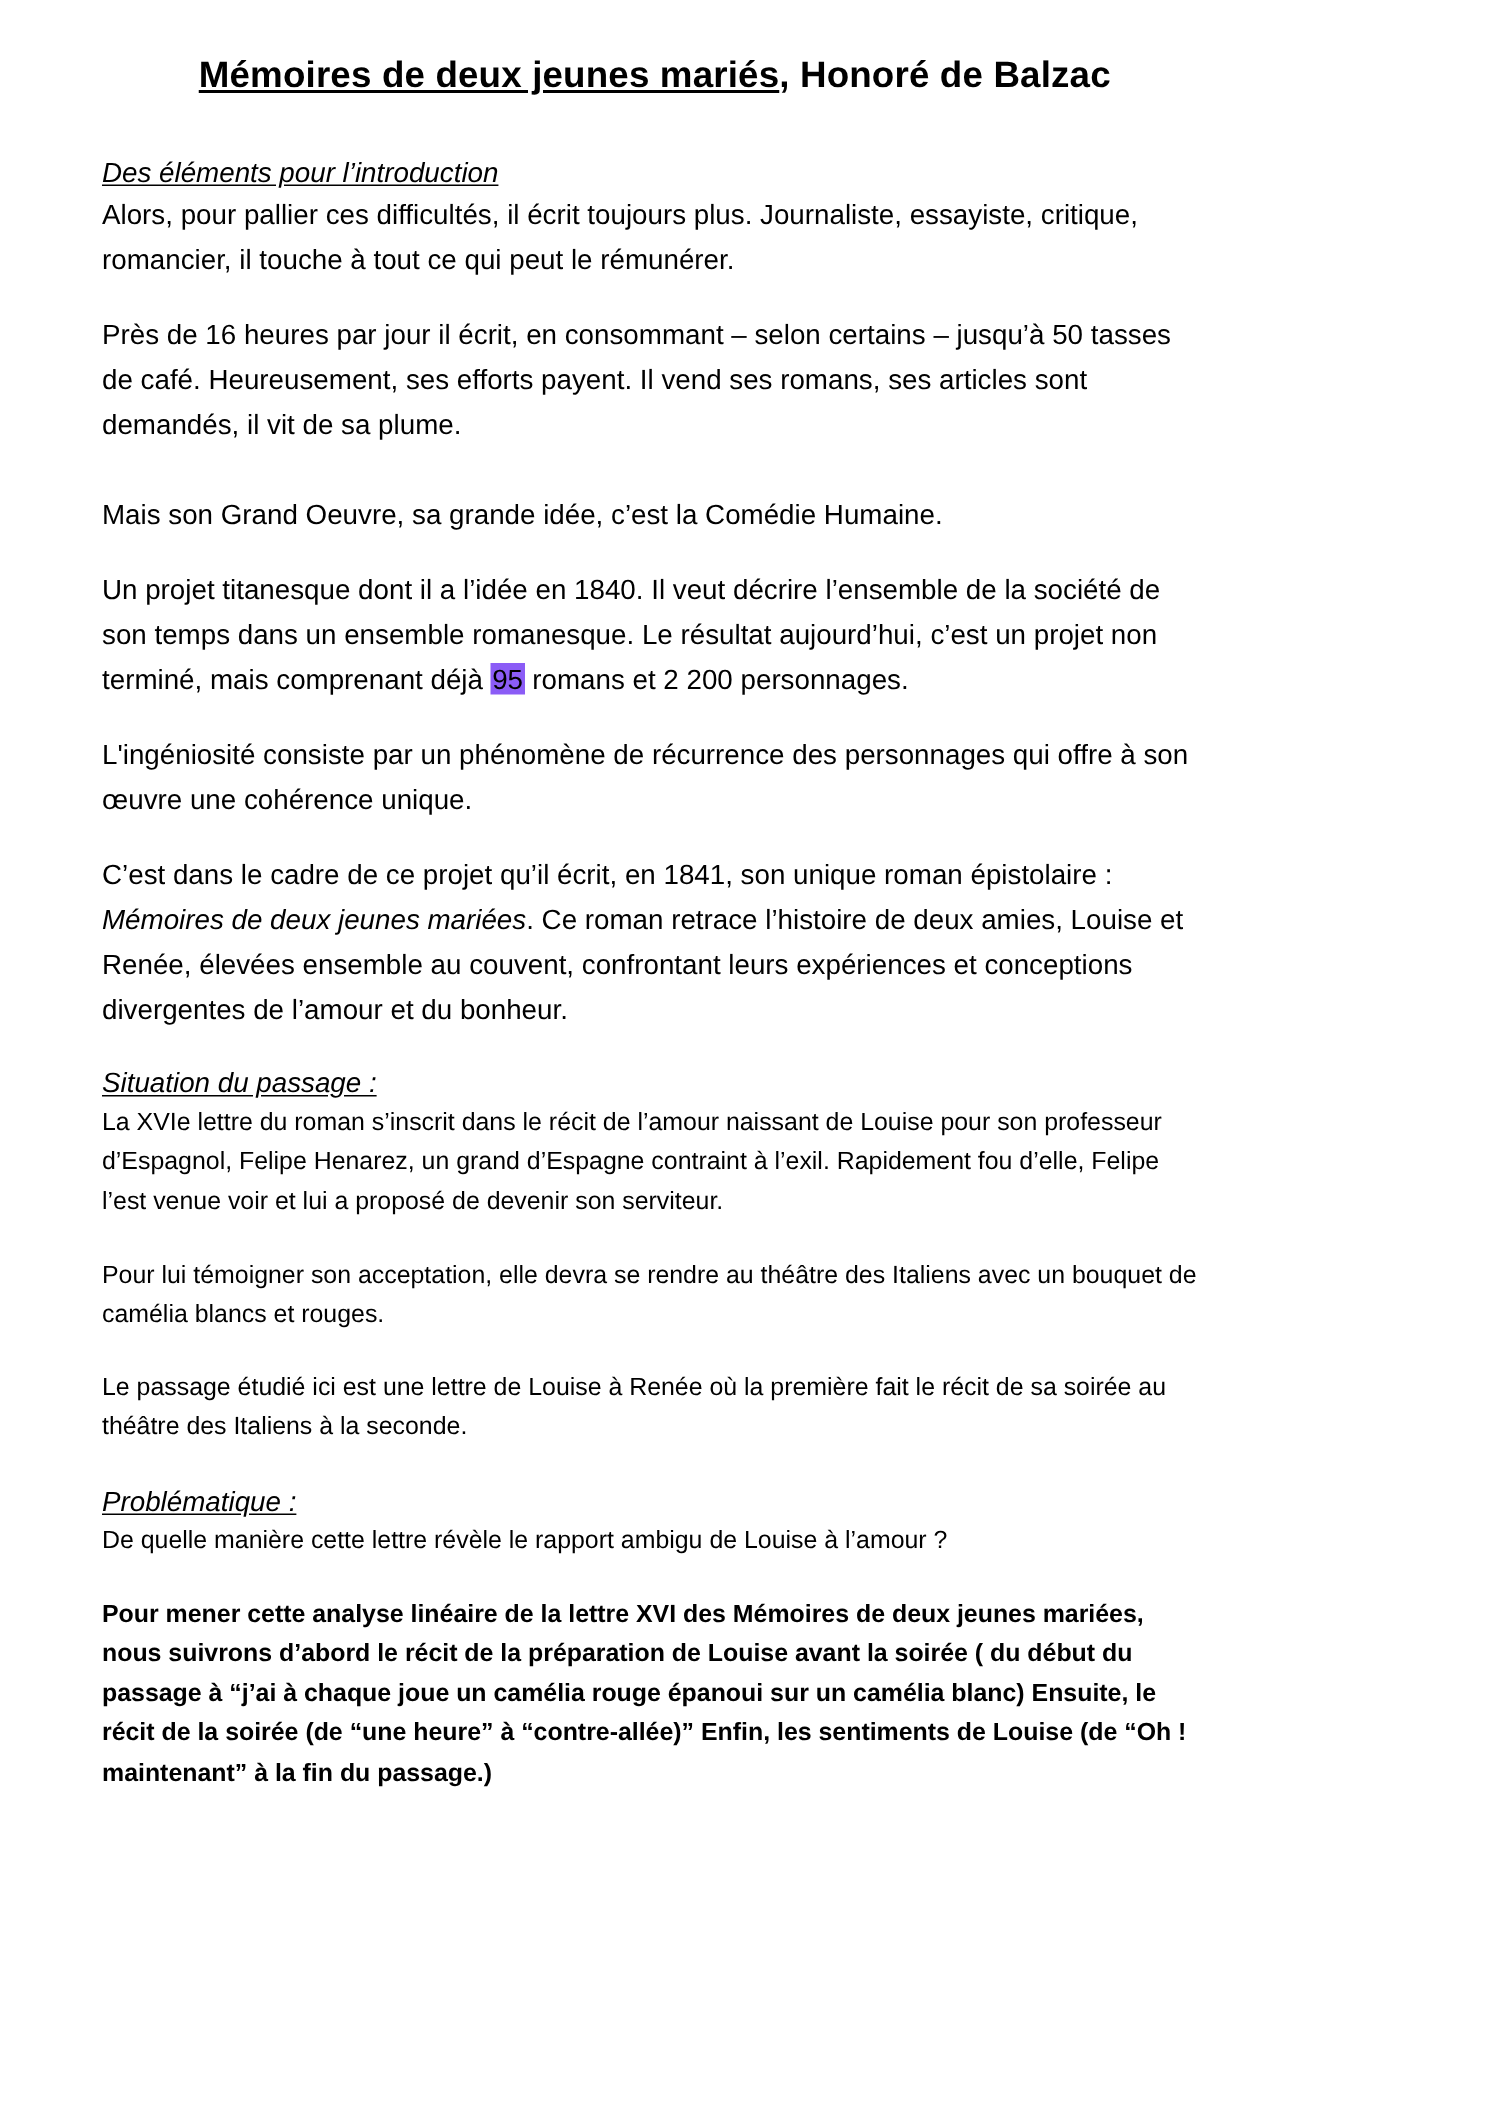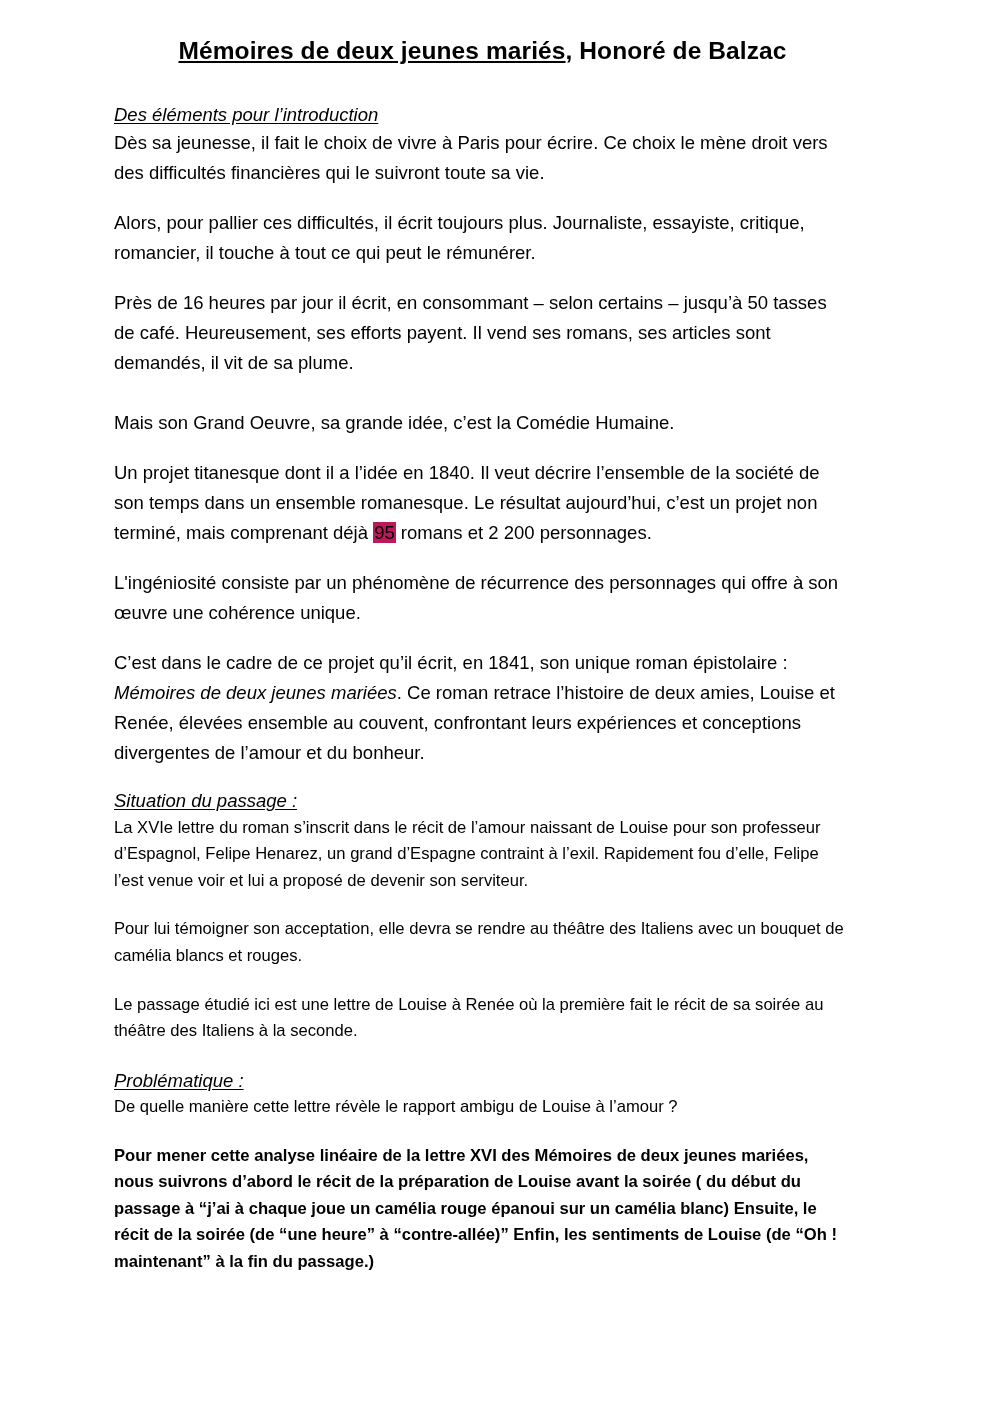--- a/index.html
+++ b/index.html
@@ -16,21 +16,20 @@
     color: #000000;
     -webkit-font-smoothing: antialiased;
   }
 
   .page {
     box-sizing: border-box;
     width: 869px;
     height: 1404px;
     padding: 30px 64px 0 68px;
     background: #ffffff;
-    margin-left: 46px;
   }
 
   
   .doc-title {
     font-size: 24.5px;
     font-weight: bold;
     text-align: center;
     line-height: 1.25;
     margin: 6px 0 34px 0;
     letter-spacing: 0.1px;
@@ -87,28 +86,27 @@
   .spacer-sm { height: 10px; }
 </style>
 </head>
 <body>
 
 <div class="page">
 
   <h1 class="doc-title"><span class="u">Mémoires de deux jeunes mariés</span><span>, Honoré de Balzac</span></h1>
 
   <div class="sec-head">Des éléments pour l’introduction</div>
-  <p class="body">Dès sa jeunesse, il fait le choix de vivre à Paris pour écrire. Ce choix le mène droit vers des difficultés financières qui le suivront toute sa vie.</p>
   <p class="body">Alors, pour pallier ces difficultés, il écrit toujours plus. Journaliste, essayiste, critique, romancier, il touche à tout ce qui peut le rémunérer.</p>
   <p class="body">Près de 16 heures par jour il écrit, en consommant – selon certains – jusqu’à 50 tasses de café. Heureusement, ses efforts payent. Il vend ses romans, ses articles sont demandés, il vit de sa plume.</p>
 
   <div class="spacer-sm"></div>
   <p class="body">Mais son Grand Oeuvre, sa grande idée, c’est la Comédie Humaine.</p>
 
-  <p class="body"><span>Un projet titanesque dont il a l’idée en 1840. Il veut décrire l’ensemble de la société de son temps dans un ensemble romanesque. Le résultat aujourd’hui, c’est un projet non terminé, mais comprenant déjà </span><span class="hl" style="background-color: #be185d;">95</span><span> romans et 2 200 personnages.</span></p>
+  <p class="body"><span>Un projet titanesque dont il a l’idée en 1840. Il veut décrire l’ensemble de la société de son temps dans un ensemble romanesque. Le résultat aujourd’hui, c’est un projet non terminé, mais comprenant déjà </span><span class="hl" style="background-color: #8b5cf6;">95</span><span> romans et 2 200 personnages.</span></p>
 
   <p class="body">L'ingéniosité consiste par un phénomène de récurrence des personnages qui offre à son œuvre une cohérence unique.</p>
 
   <p class="body"><span>C’est dans le cadre de ce projet qu’il écrit, en 1841, son unique roman épistolaire : </span><span class="it">Mémoires de deux jeunes mariées</span><span>. Ce roman retrace l’histoire de deux amies, Louise et Renée, élevées ensemble au couvent, confrontant leurs expériences et conceptions divergentes de l’amour et du bonheur.</span></p>
 
   <div class="sec-head">Situation du passage :</div>
   <p class="body sm sm-lead">La XVIe lettre du roman s’inscrit dans le récit de l’amour naissant de Louise pour son professeur d’Espagnol, Felipe Henarez, un grand d’Espagne contraint à l’exil. Rapidement fou d’elle, Felipe l’est venue voir et lui a proposé de devenir son serviteur.</p>
   <p class="body sm">Pour lui témoigner son acceptation, elle devra se rendre au théâtre des Italiens avec un bouquet de camélia blancs et rouges.</p>
   <p class="body sm">Le passage étudié ici est une lettre de Louise à Renée où la première fait le récit de sa soirée au théâtre des Italiens à la seconde.</p>
 

